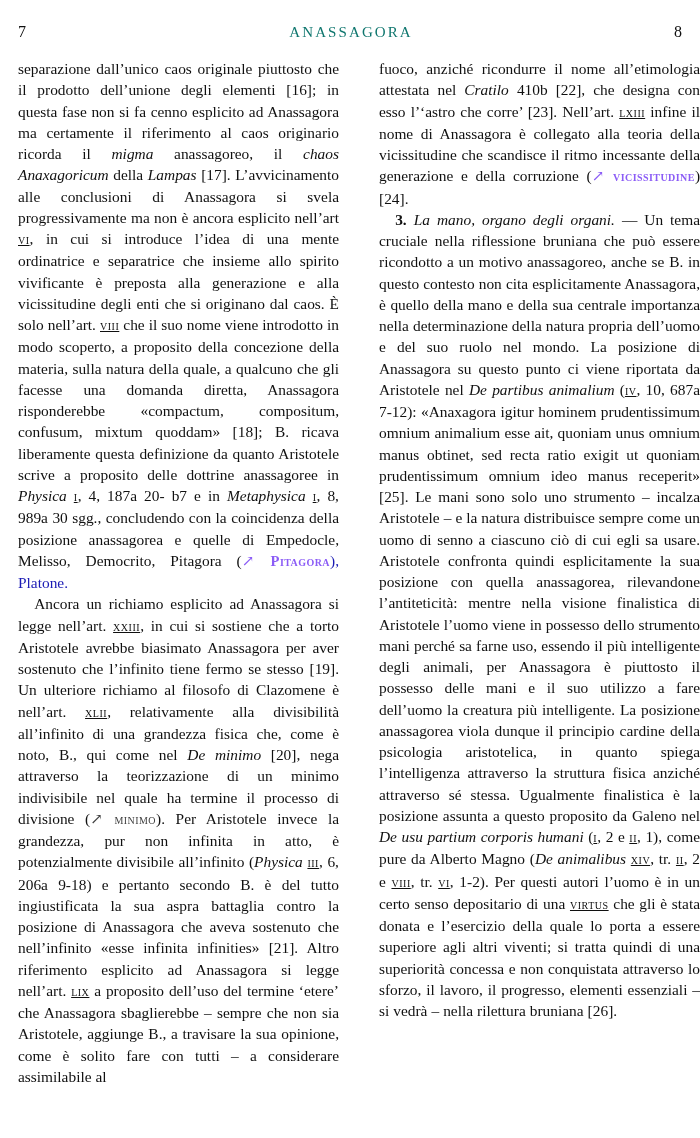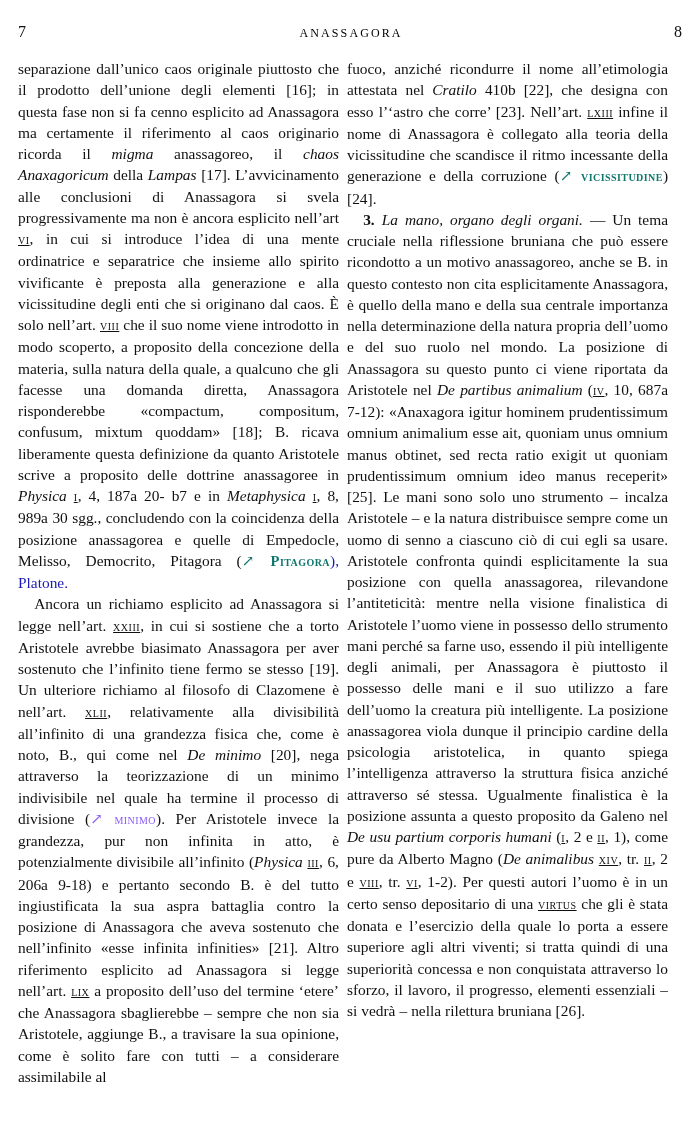--- a/index.html
+++ b/index.html
@@ -37,36 +37,36 @@
     justify-content: space-between;
     font-size: 15.5px;
     line-height: 20px;
   }
   .folio {
     font-size: 16px;
     letter-spacing: 0;
     color: #101010;
   }
   .head-title {
-    font-size: 12px;
+    font-size: 15px;
     letter-spacing: 2.1px;
     text-indent: 2.1px;
-    color: #000000;
+    color: #0f766e;
     font-variant: normal;
     text-transform: uppercase;
   }
 
   
   .columns {
     position: absolute;
     top: 58px;
     left: 18px;
     width: 664px;
     display: flex;
-    gap: 8px;
+    gap: 40px;
   }
   .col {
     width: 321px;
     flex: 0 0 321px;
   }
 
   p.para {
     margin: 0;
     font-size: 15.4px;
     line-height: 21.25px;
@@ -85,38 +85,38 @@
   
   .sc {
     font-variant: small-caps;
     font-size: 0.97em;
     letter-spacing: 0.035em;
     text-decoration: underline;
   }
 
   
   .xref-link {
-    color: #0f766e;
+    color: #8b5cf6;
     font-variant: small-caps;
     font-weight: 700;
     letter-spacing: 0.03em;
     font-size: 0.95em;
     text-decoration: none;
   }
   .xref-link .arrow {
     font-weight: 400;
     font-size: 1.03em;
     letter-spacing: 0;
     padding-right: 0.06em;
   }
   .paren-blue { color: #1b1bb4; }
 
   
   .xref-plain {
-    color: #8b5cf6;
+    color: #404040;
     font-variant: small-caps;
     letter-spacing: 0.03em;
     font-size: 0.95em;
   }
   .xref-plain .arrow {
     font-size: 1.03em;
     letter-spacing: 0;
     padding-right: 0.06em;
   }
 

